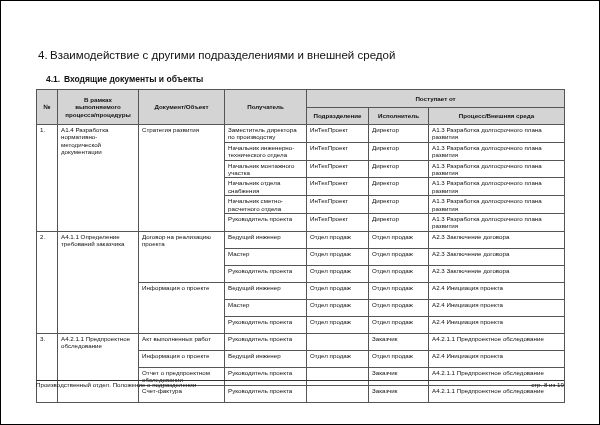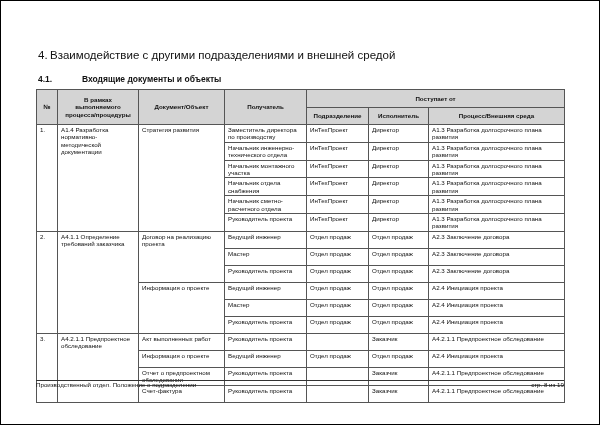--- a/index.html
+++ b/index.html
@@ -3,22 +3,22 @@
 <meta charset="utf-8">
 <style>
   html, body { margin:0; padding:0; }
   body { width:600px; height:425px; background:#ffffff; position:relative; overflow:hidden;
          font-family:"Liberation Sans", sans-serif; color:#111; }
   .frame { position:absolute; left:0; top:0; width:598px; height:423px; border:1px solid #000; }
   .h1 { position:absolute; left:38px; top:49px; font-size:11.5px; font-weight:normal; }
   .h1 .num { position:absolute; left:0; }
   .h1 .txt { position:absolute; left:12px; white-space:nowrap; }
   .h2 { position:absolute; left:38px; top:74px; font-size:8.5px; font-weight:bold; }
-  .h2 .num { position:absolute; left:0; }
-  .h2 .txt { position:absolute; left:44px; white-space:nowrap; }
+  .h2 .num { position:absolute; left:8px; }
+  .h2 .txt { position:absolute; left:26px; white-space:nowrap; }
   table { position:absolute; left:36px; top:89px; border-collapse:collapse; table-layout:fixed; width:528px; }
   td, th { border:1px solid #555; font-size:6.2px; line-height:7.4px; vertical-align:top; padding:1px 3px; }
   th { background:#d4d4d4; font-weight:bold; text-align:center; vertical-align:middle; }
   td { height:14px; }
   .footer-line { position:absolute; left:36px; top:380px; width:528px; border-top:1px solid #333; }
   .footer-left { position:absolute; left:36px; top:381px; font-size:6.2px; }
   .footer-right { position:absolute; right:36px; top:381px; font-size:6.2px; }
 </style>
 </head>
 <body>

